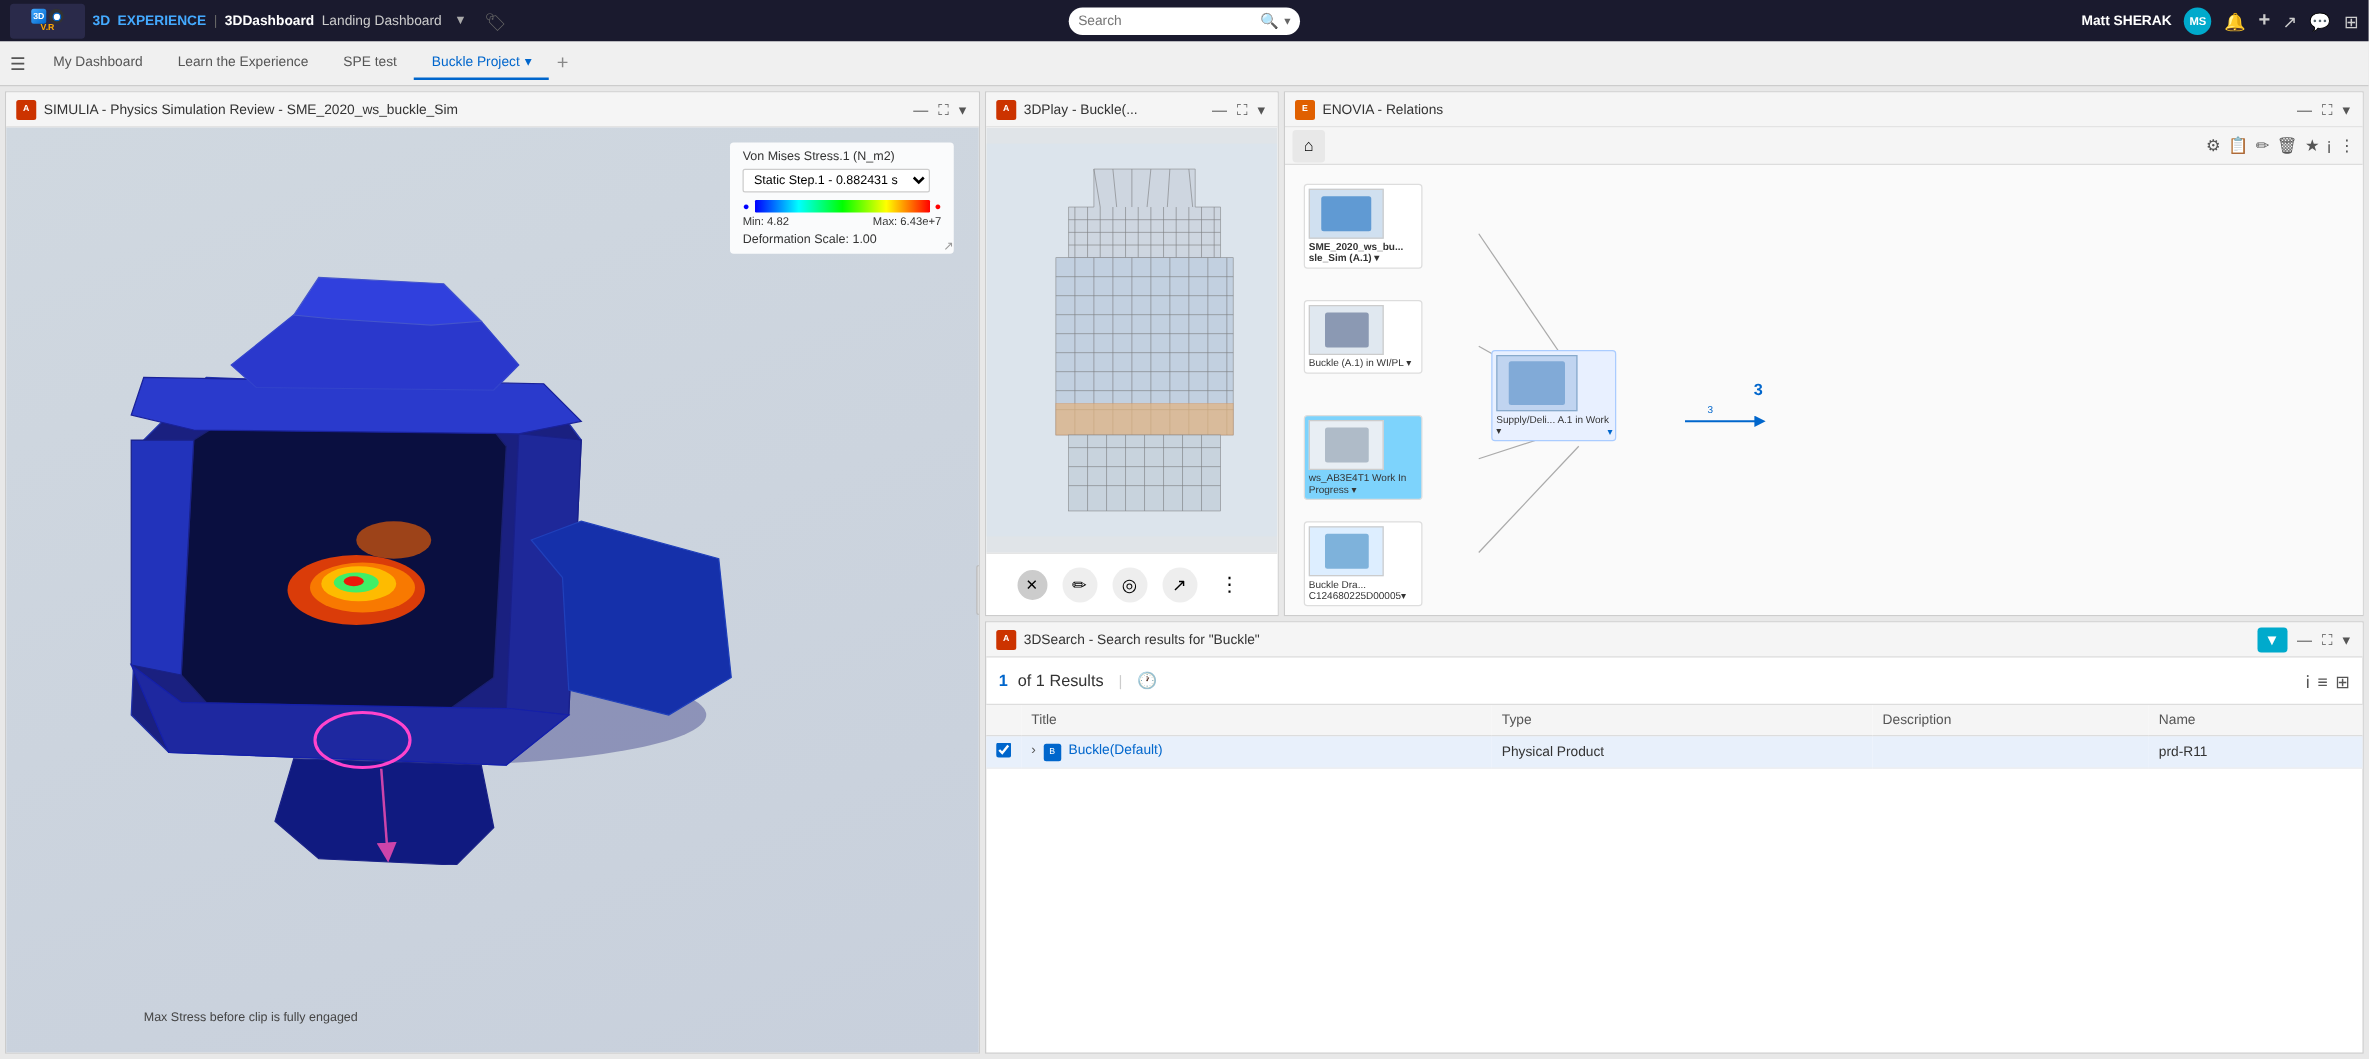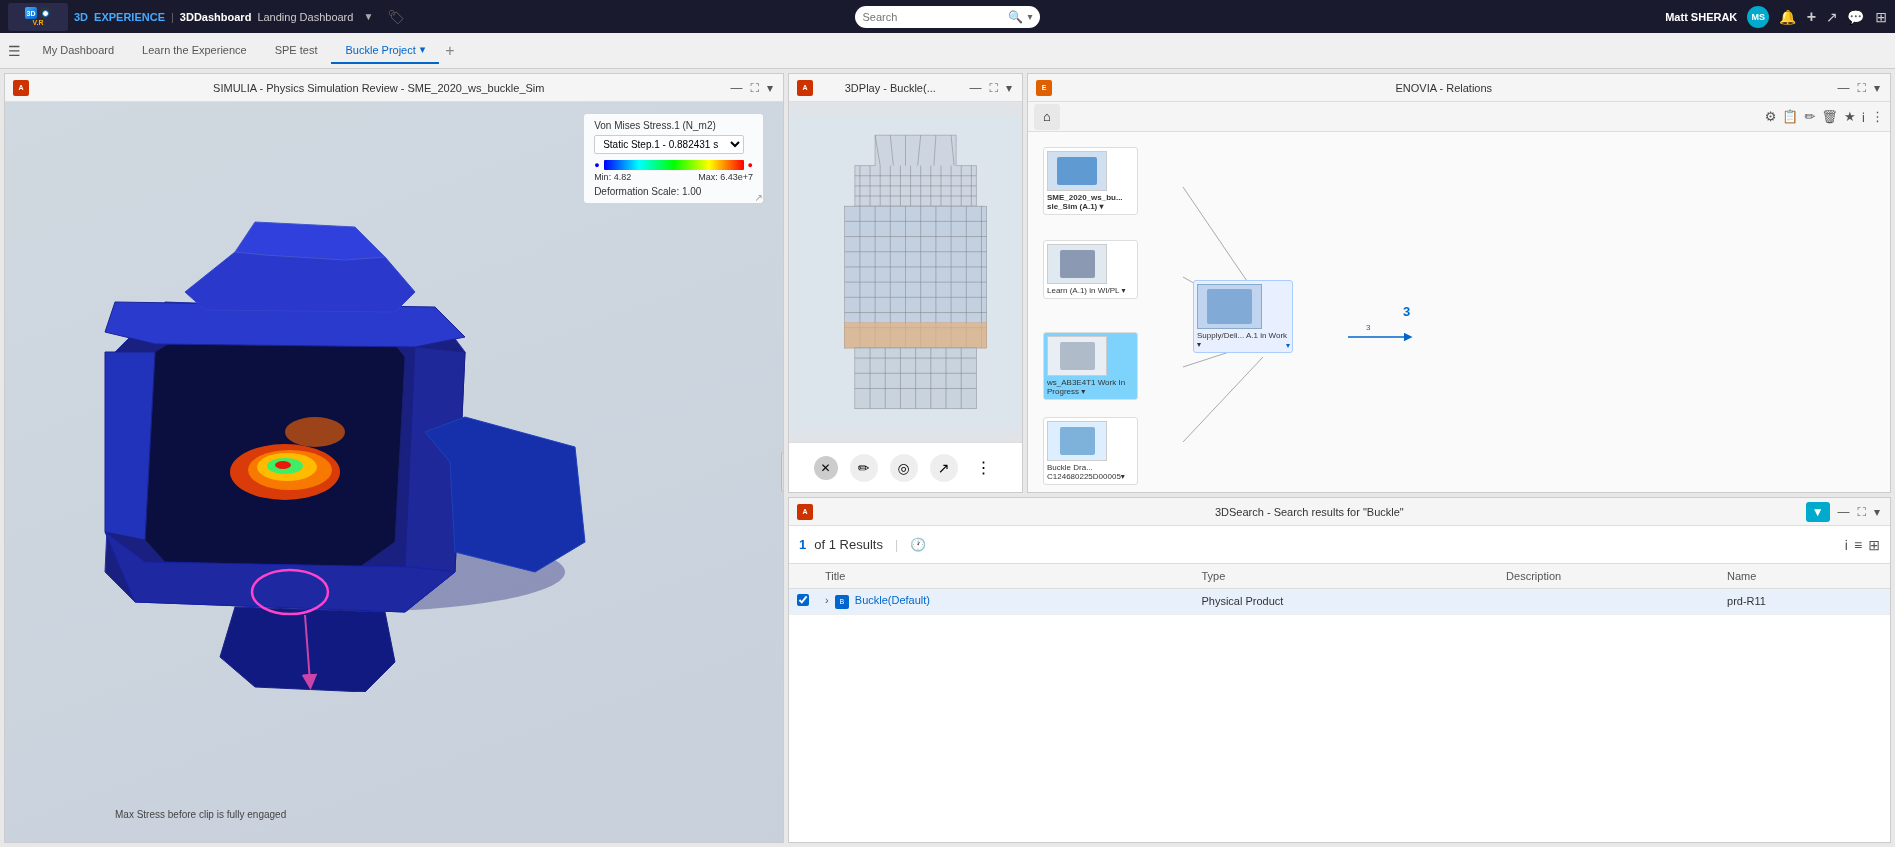--- a/index.html
+++ b/index.html
@@ -130,21 +130,21 @@
       padding: 0 8px;
       gap: 6px;
     }
     .panel-icon {
       width: 16px; height: 16px;
       background: #0066cc;
       border-radius: 2px;
       display: flex; align-items: center; justify-content: center;
       color: white; font-size: 8px; font-weight: bold;
     }
-    .panel-title { font-size: 11px; color: #333; flex: 1; text-align: center; }
+    .panel-title { font-size: 11px; color: #333; flex: 1; }
     .panel-controls { display: flex; gap: 4px; }
     .panel-btn { color: #555; font-size: 12px; cursor: pointer; padding: 0 2px; }
 
     .simulation-view {
       width: 100%;
       height: calc(100% - 28px);
       background: linear-gradient(160deg, #d0d8e0 0%, #c8d0dc 100%);
       position: relative;
       overflow: hidden;
     }
@@ -694,21 +694,21 @@
               <div style="width:60px;height:40px;background:#d0e0f0;border:1px solid #ccc;margin-bottom:2px;display:flex;align-items:center;justify-content:center;">
                 <div style="width:40px;height:28px;background:#4488cc;border-radius:2px;opacity:0.8;"></div>
               </div>
               <div style="font-size:8px;color:#333;font-weight:bold;">SME_2020_ws_bu... sle_Sim (A.1) ▾</div>
             </div>
 
             <div style="position:absolute;top:108px;left:15px;width:95px;background:#fff;border:1px solid #ddd;border-radius:3px;padding:3px;">
               <div style="width:60px;height:40px;background:#e0e8f0;border:1px solid #ccc;margin-bottom:2px;display:flex;align-items:center;justify-content:center;">
                 <div style="width:35px;height:28px;background:#667799;border-radius:2px;opacity:0.7;"></div>
               </div>
-              <div style="font-size:8px;color:#333;">Learn (A.1) in WI/PL ▾</div>
+              <div style="font-size:8px;color:#333;">Buckle (A.1) in WI/PL ▾</div>
             </div>
 
             <div style="position:absolute;top:200px;left:15px;width:95px;background:#7dd3fc;border:1px solid #ddd;border-radius:3px;padding:3px;">
               <div style="width:60px;height:40px;background:#e8eef4;border:1px solid #ccc;margin-bottom:2px;display:flex;align-items:center;justify-content:center;">
                 <div style="width:35px;height:28px;background:#8899aa;border-radius:2px;opacity:0.6;"></div>
               </div>
               <div style="font-size:8px;color:#333;">ws_AB3E4T1 Work In Progress ▾</div>
             </div>
 
             <div style="position:absolute;top:285px;left:15px;width:95px;background:#fff;border:1px solid #ddd;border-radius:3px;padding:3px;">

